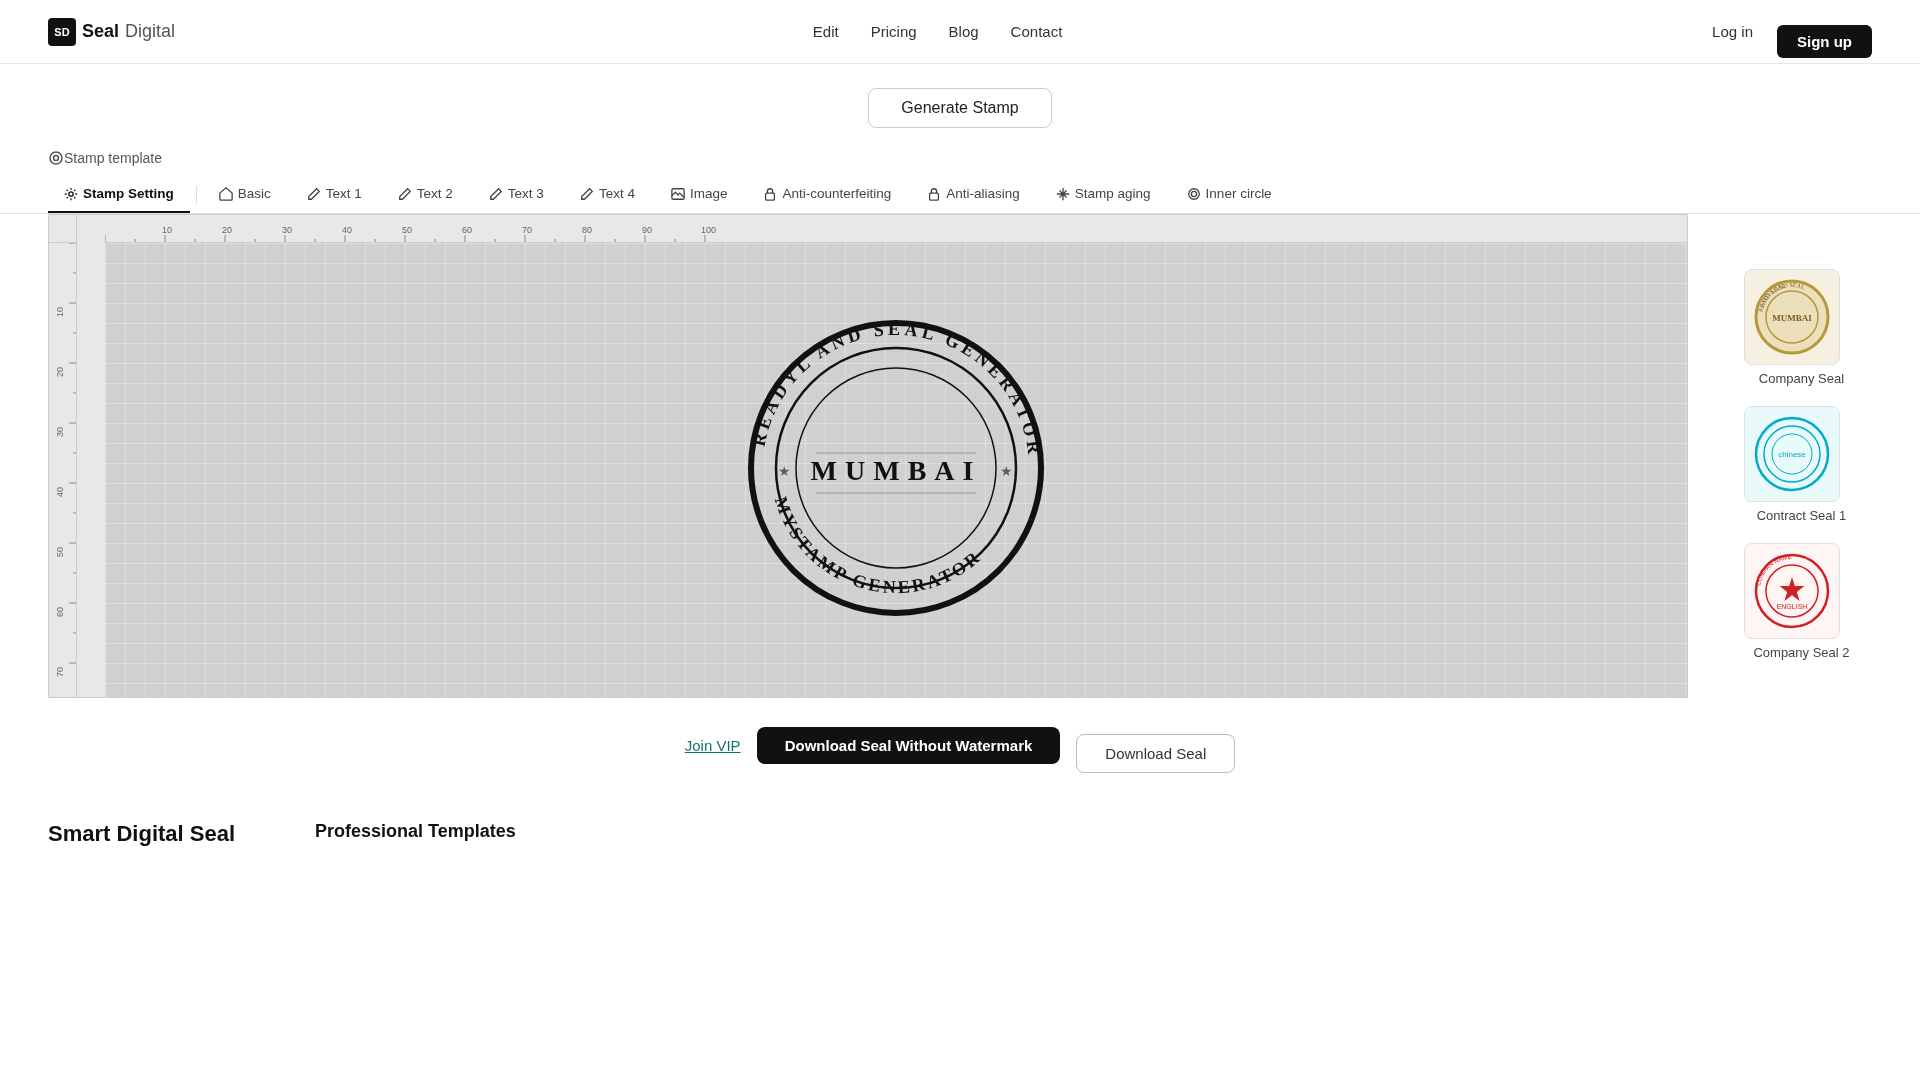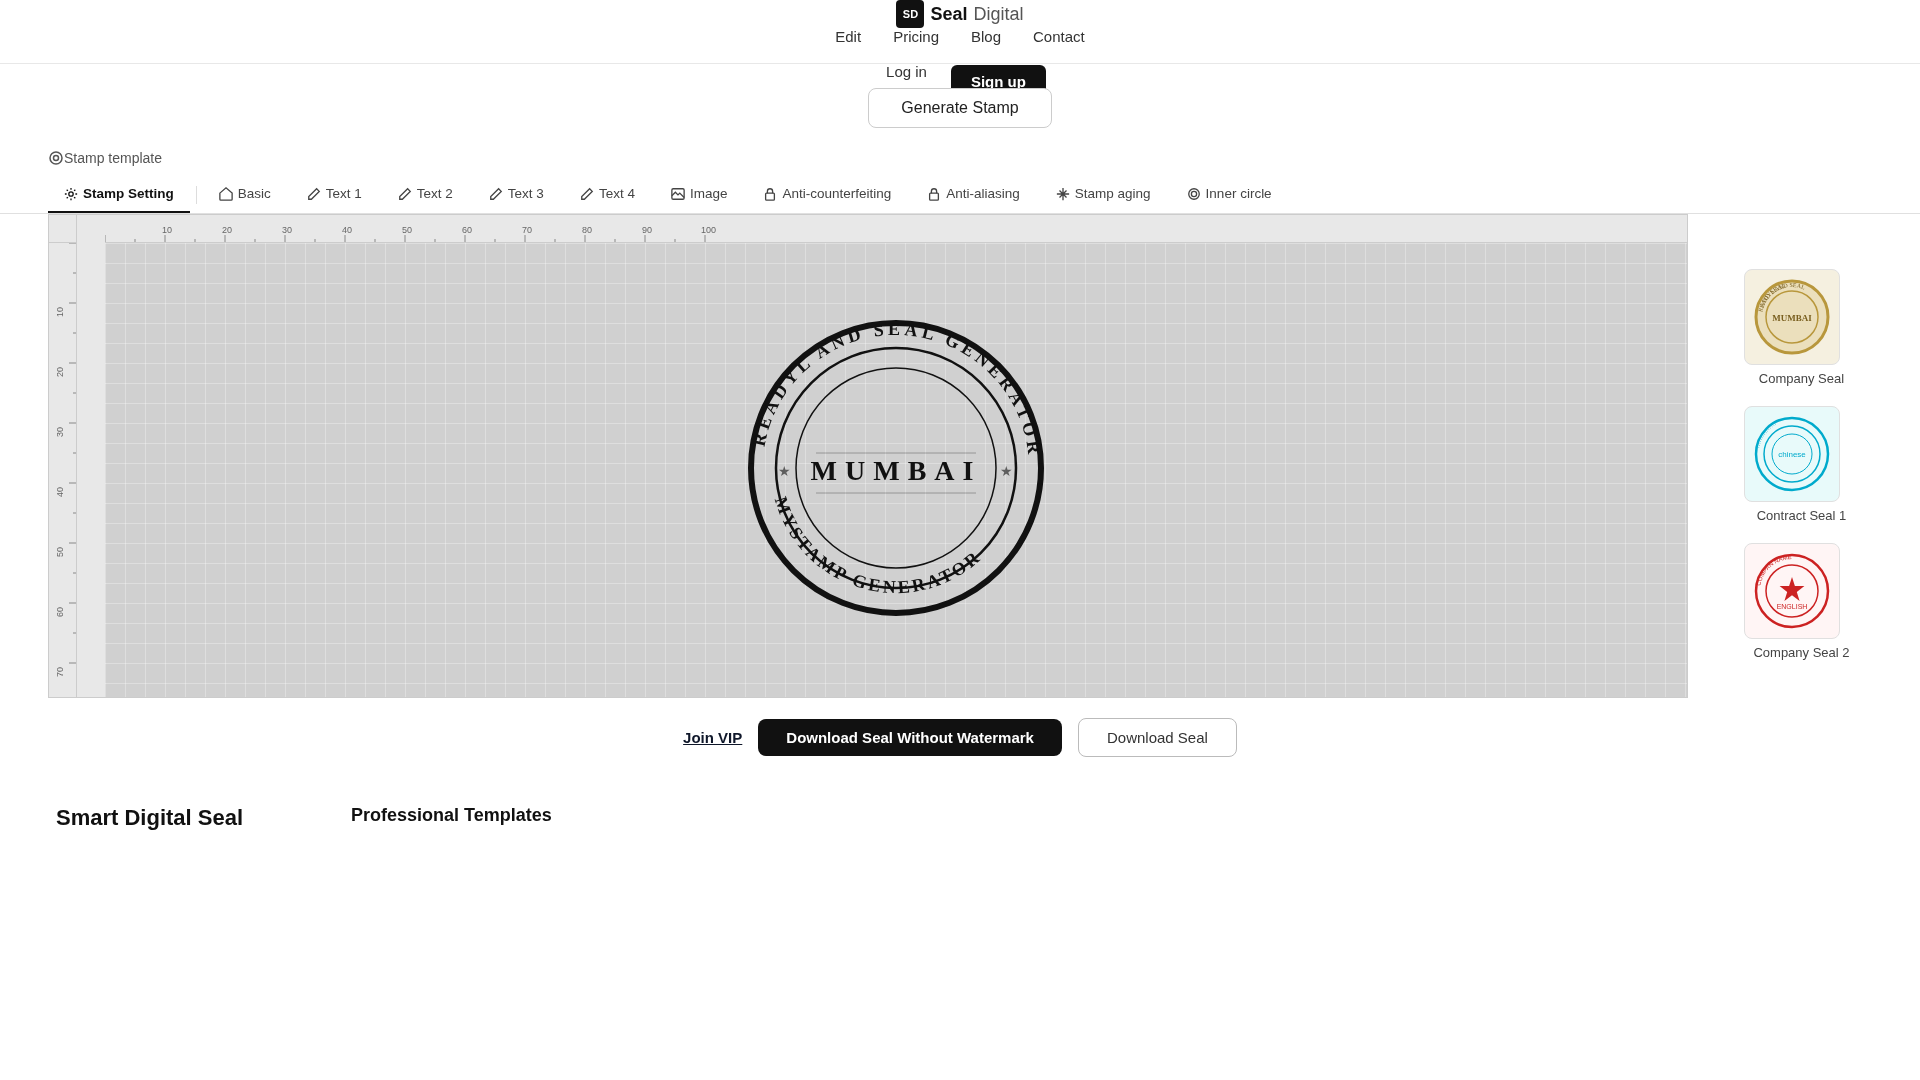--- a/index.html
+++ b/index.html
@@ -6,21 +6,20 @@
     body { font-family: -apple-system, BlinkMacSystemFont, 'Segoe UI', sans-serif; background: #fff; color: #222; }
 
     
     .header {
       display: flex;
       align-items: center;
       justify-content: space-between;
       padding: 0 48px;
       height: 64px;
       border-bottom: 1px solid #e8e8e8;
-      flex-direction: column;
     }
     .logo {
       display: flex;
       align-items: center;
       gap: 6px;
       font-size: 18px;
       font-weight: 700;
       text-decoration: none;
       color: #111;
     }
@@ -165,37 +164,36 @@
     
     .download-bar {
       display: flex;
       align-items: center;
       justify-content: center;
       gap: 16px;
       padding: 20px 0 28px;
     }
     .btn-join-vip {
       background: none; border: none; cursor: pointer;
-      font-size: 15px; color: #0f172a; text-decoration: underline; font-weight: 700;
+      font-size: 15px; color: #0f766e; text-decoration: underline; font-weight: 400;
     }
     .btn-download-nowatermark {
       background: #111; color: #fff; border: none; cursor: pointer;
       font-size: 15px; padding: 10px 28px; border-radius: 8px; font-weight: 600;
     }
     .btn-download-seal {
       background: #fff; color: #333; border: 1.5px solid #bbb; cursor: pointer;
-      font-size: 15px; padding: 10px 28px; border-radius: 8px; font-weight: 500;
+      font-size: 15px; padding: 10px 28px; border-radius: 8px; font-weight: 500; margin-top: 16px;
     }
 
     
     .bottom-section {
       display: flex;
       padding: 20px 48px;
-      gap: 108px;
-      margin-left: 8px;
+      gap: 80px;
     }
     .bottom-left h2 {
       font-size: 22px; font-weight: 700; color: #111;
     }
     .bottom-right h3 {
       font-size: 18px; font-weight: 600; color: #111;
     }
 
     
     .stamp-canvas-svg {

